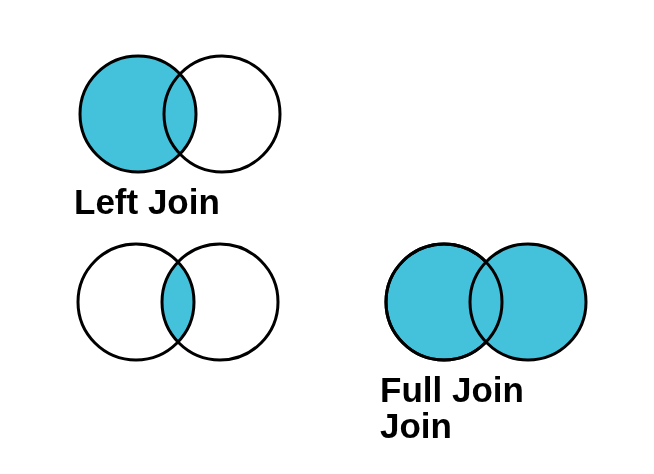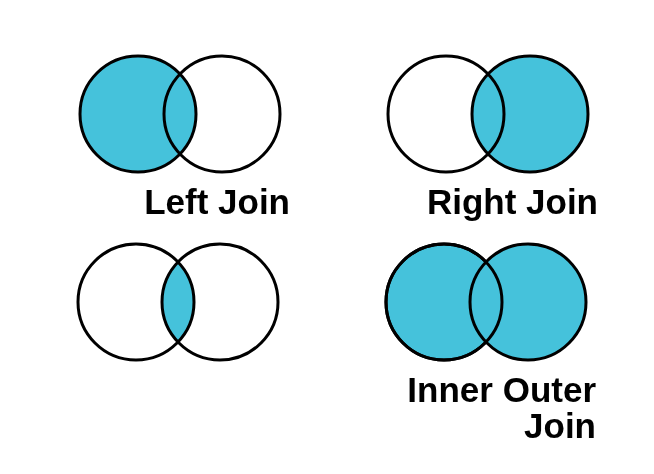--- a/index.html
+++ b/index.html
@@ -34,21 +34,21 @@
   }
   .lens {
     fill: var(--venn-fill, #45C2DB);
     stroke: none;
   }
   .join-label {
     position: relative;
     left: -2px;
     width: 216px;
     margin-top: 4px;
-    text-align: right;
+    text-align: left;
     font-size: 35px;
     line-height: 36px;
     font-weight: bold;
     color: var(--label-color, #000000);
     letter-spacing: 0px;
   }
   
   .cell-left-join       { left: 76px;  top: 50px;  }
   .cell-right-join      { left: 384px; top: 50px;  }
   .cell-inner-join      { left: 74px;  top: 238px; }
@@ -60,38 +60,31 @@
 <div class="canvas">
 
   <div class="venn-cell cell-left-join">
     <svg viewBox="0 0 212 130" aria-hidden="true">
       <circle class="c fillc" cx="62" cy="64" r="58"></circle>
       <circle class="c" cx="146" cy="64" r="58"></circle>
     </svg>
     <div class="join-label">Left Join</div>
   </div>
 
-  <div class="venn-cell cell-right-join">
-    <svg viewBox="0 0 212 130" aria-hidden="true">
-      <circle class="c fillc" cx="146" cy="64" r="58"></circle>
-      <circle class="c" cx="62" cy="64" r="58"></circle>
-    </svg>
-    <div class="join-label">Right Join</div>
-  </div>
 
   <div class="venn-cell cell-inner-join">
     <svg viewBox="0 0 212 130" aria-hidden="true">
       <path class="lens" d="M104 24 A58 58 0 0 0 104 104 A58 58 0 0 0 104 24 Z"></path>
       <circle class="c" cx="62" cy="64" r="58"></circle>
       <circle class="c" cx="146" cy="64" r="58"></circle>
     </svg>
   </div>
 
   <div class="venn-cell cell-full-outer-join">
     <svg viewBox="0 0 212 130" aria-hidden="true">
       <circle class="c fillc" cx="62" cy="64" r="58"></circle>
       <circle class="c fillc" cx="146" cy="64" r="58"></circle>
       <circle class="c" cx="62" cy="64" r="58"></circle>
     </svg>
-    <div class="join-label">Inner Outer Join</div>
+    <div class="join-label">Full Join Join</div>
   </div>
 
 </div>
 
 </body></html>

